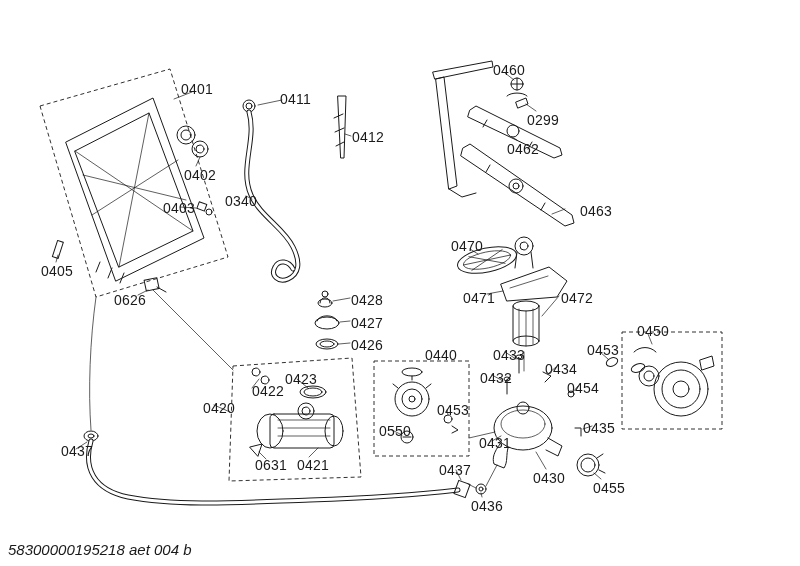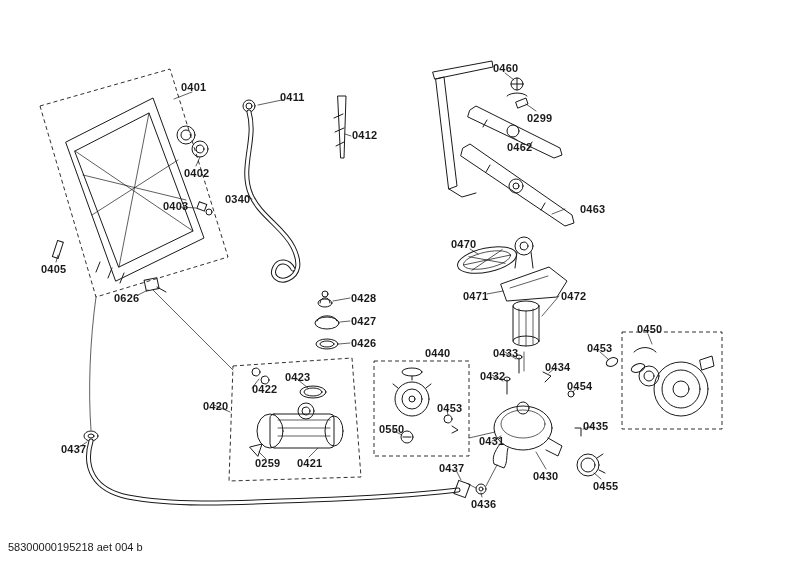--- a/index.html
+++ b/index.html
@@ -1,21 +1,21 @@
 <!DOCTYPE html>
 <html><head>
 <meta charset="utf-8">
 <style>
   * { margin:0; padding:0; box-sizing:border-box; }
   html,body { background:#ffffff; }
   body { width:800px; height:566px; font-family:"Liberation Sans", sans-serif; }
   .stage { position:relative; width:800px; height:566px; background:#ffffff; overflow:hidden; }
   .stage svg { position:absolute; left:0; top:0; }
-  .lbl { position:absolute; font-size:11px; color:#1a1a1a; white-space:nowrap; letter-spacing:.2px;font-weight:bold; }
-  .footer { position:absolute; left:8px; top:541px; font-size:11px; color:#1a1a1a; }
+  .lbl { position:absolute; font-size:14px; color:#1a1a1a; white-space:nowrap; letter-spacing:.2px; }
+  .footer { position:absolute; left:8px; top:541px; font-size:15px; color:#1a1a1a;font-style:italic; }
   .ln   { fill:none; stroke:#1a1a1a; stroke-width:1; stroke-linejoin:round; stroke-linecap:round; }
   .thin { fill:none; stroke:#1a1a1a; stroke-width:.7; stroke-linecap:round; }
   .dash { fill:none; stroke:#1a1a1a; stroke-width:.9; stroke-dasharray:4 3; }
   .tube-o { fill:none; stroke:#1a1a1a; stroke-width:5; stroke-linecap:round; }
   .tube-i { fill:none; stroke:#ffffff; stroke-width:3; stroke-linecap:round; }
 </style>
 </head>
 <body>
 
 <div class="stage">
@@ -257,21 +257,21 @@
   <div class="lbl" style="left:567px;top:380px">0454</div>
   <div class="lbl" style="left:425px;top:347px">0440</div>
   <div class="lbl" style="left:285px;top:371px">0423</div>
   <div class="lbl" style="left:252px;top:383px">0422</div>
   <div class="lbl" style="left:203px;top:400px">0420</div>
   <div class="lbl" style="left:437px;top:402px">0453</div>
   <div class="lbl" style="left:379px;top:423px">0550</div>
   <div class="lbl" style="left:583px;top:420px">0435</div>
   <div class="lbl" style="left:479px;top:435px">0431</div>
   <div class="lbl" style="left:61px;top:443px">0437</div>
-  <div class="lbl" style="left:255px;top:457px">0259</div>
+  <div class="lbl" style="left:255px;top:457px">0631</div>
   <div class="lbl" style="left:297px;top:457px">0421</div>
   <div class="lbl" style="left:533px;top:470px">0430</div>
   <div class="lbl" style="left:439px;top:462px">0437</div>
   <div class="lbl" style="left:593px;top:480px">0455</div>
   <div class="lbl" style="left:471px;top:498px">0436</div>
 
   <div class="footer">58300000195218 aet 004 b</div>
 </div>
 
 </body></html>

